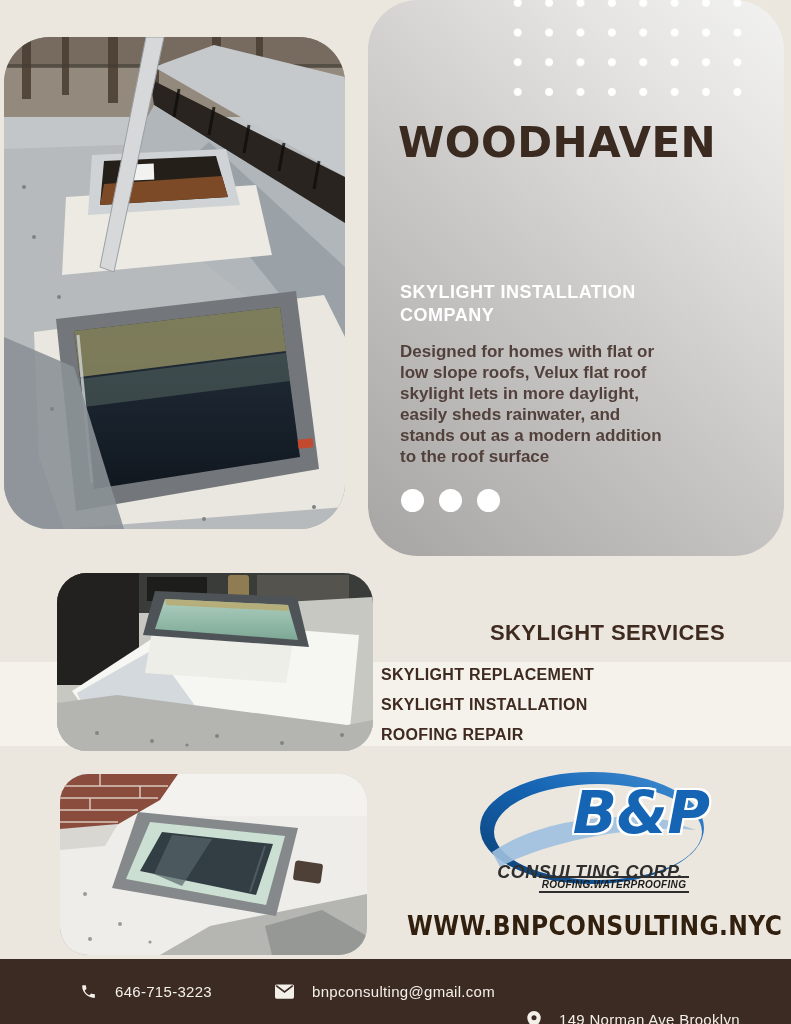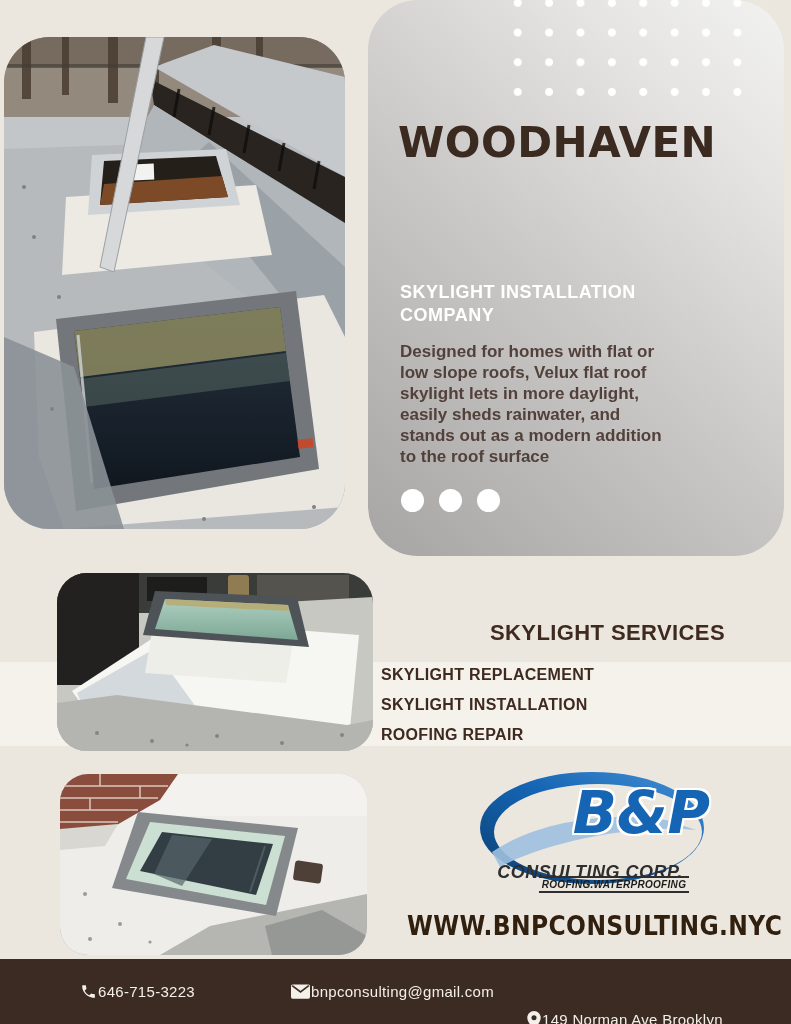--- a/index.html
+++ b/index.html
@@ -73,23 +73,23 @@
   .website{
     position:absolute;left:407px;top:911px;width:352px;text-align:right;
     font-weight:700;font-size:26px;letter-spacing:.4px;color:#32200f;
     font-family:"DejaVu Sans",sans-serif;font-stretch:condensed;
   }
   
   .footer{
     position:absolute;left:0;top:959px;width:791px;height:65px;
     background:#3c2b23;overflow:hidden;
   }
-  .footer-item{position:absolute;top:0;height:65px;display:flex;align-items:center;gap:1px;}
+  .footer-item{position:absolute;top:0;height:65px;display:flex;align-items:center;gap:18px;}
   .footer-item .txt{font-size:15px;letter-spacing:.3px;color:#f3efe9;}
-  .fi-phone{left:80px;} .fi-email{left:291px;} .fi-location{left:527px;margin-top:28px;}
+  .fi-phone{left:80px;} .fi-email{left:275px;} .fi-location{left:527px;margin-top:28px;}
 </style>
 </head>
 <body>
 
 <div class="page">
 
   <div class="hero-panel">
     <div class="dots-grid"></div>
     <div class="hero-title">
       <div>WOODHAVEN</div>

